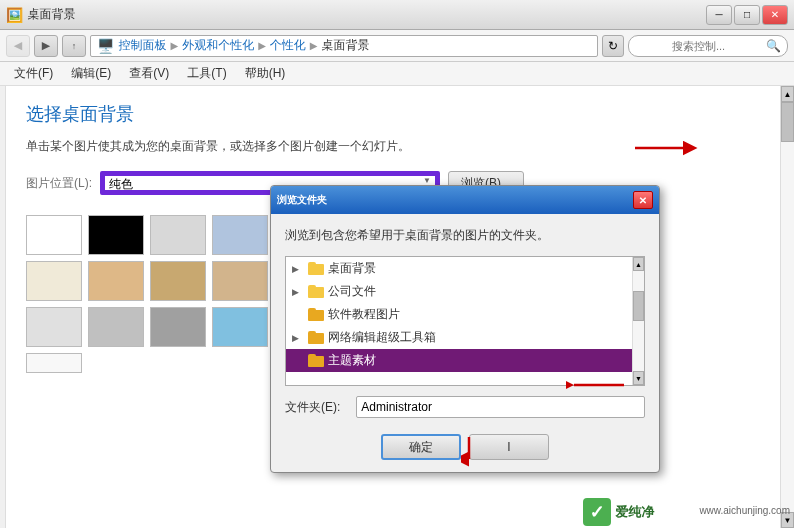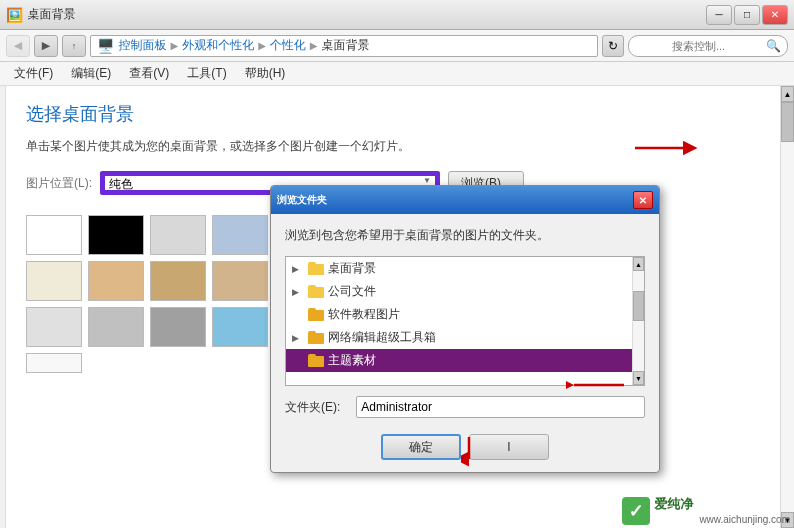--- a/index.html
+++ b/index.html
@@ -648,17 +648,17 @@
         </svg>
       </div>
     </div>
   </div>
 </div>
 
 <div class="watermark">
   <div class="watermark-logo">
     <span style="font-size:18px;">✓</span>
   </div>
-  <div style="display:flex;flex-direction:column;line-height:1.3;">
+  <div style="display:flex;flex-direction:row;line-height:1.3;">
     <span style="font-size:13px;font-weight:bold;color:#2a6e2a;">爱纯净</span>
     <span style="font-size:10px;color:#666;margin-left:45px;">www.aichunjing.com</span>
   </div>
 </div>
 
 </body></html>

